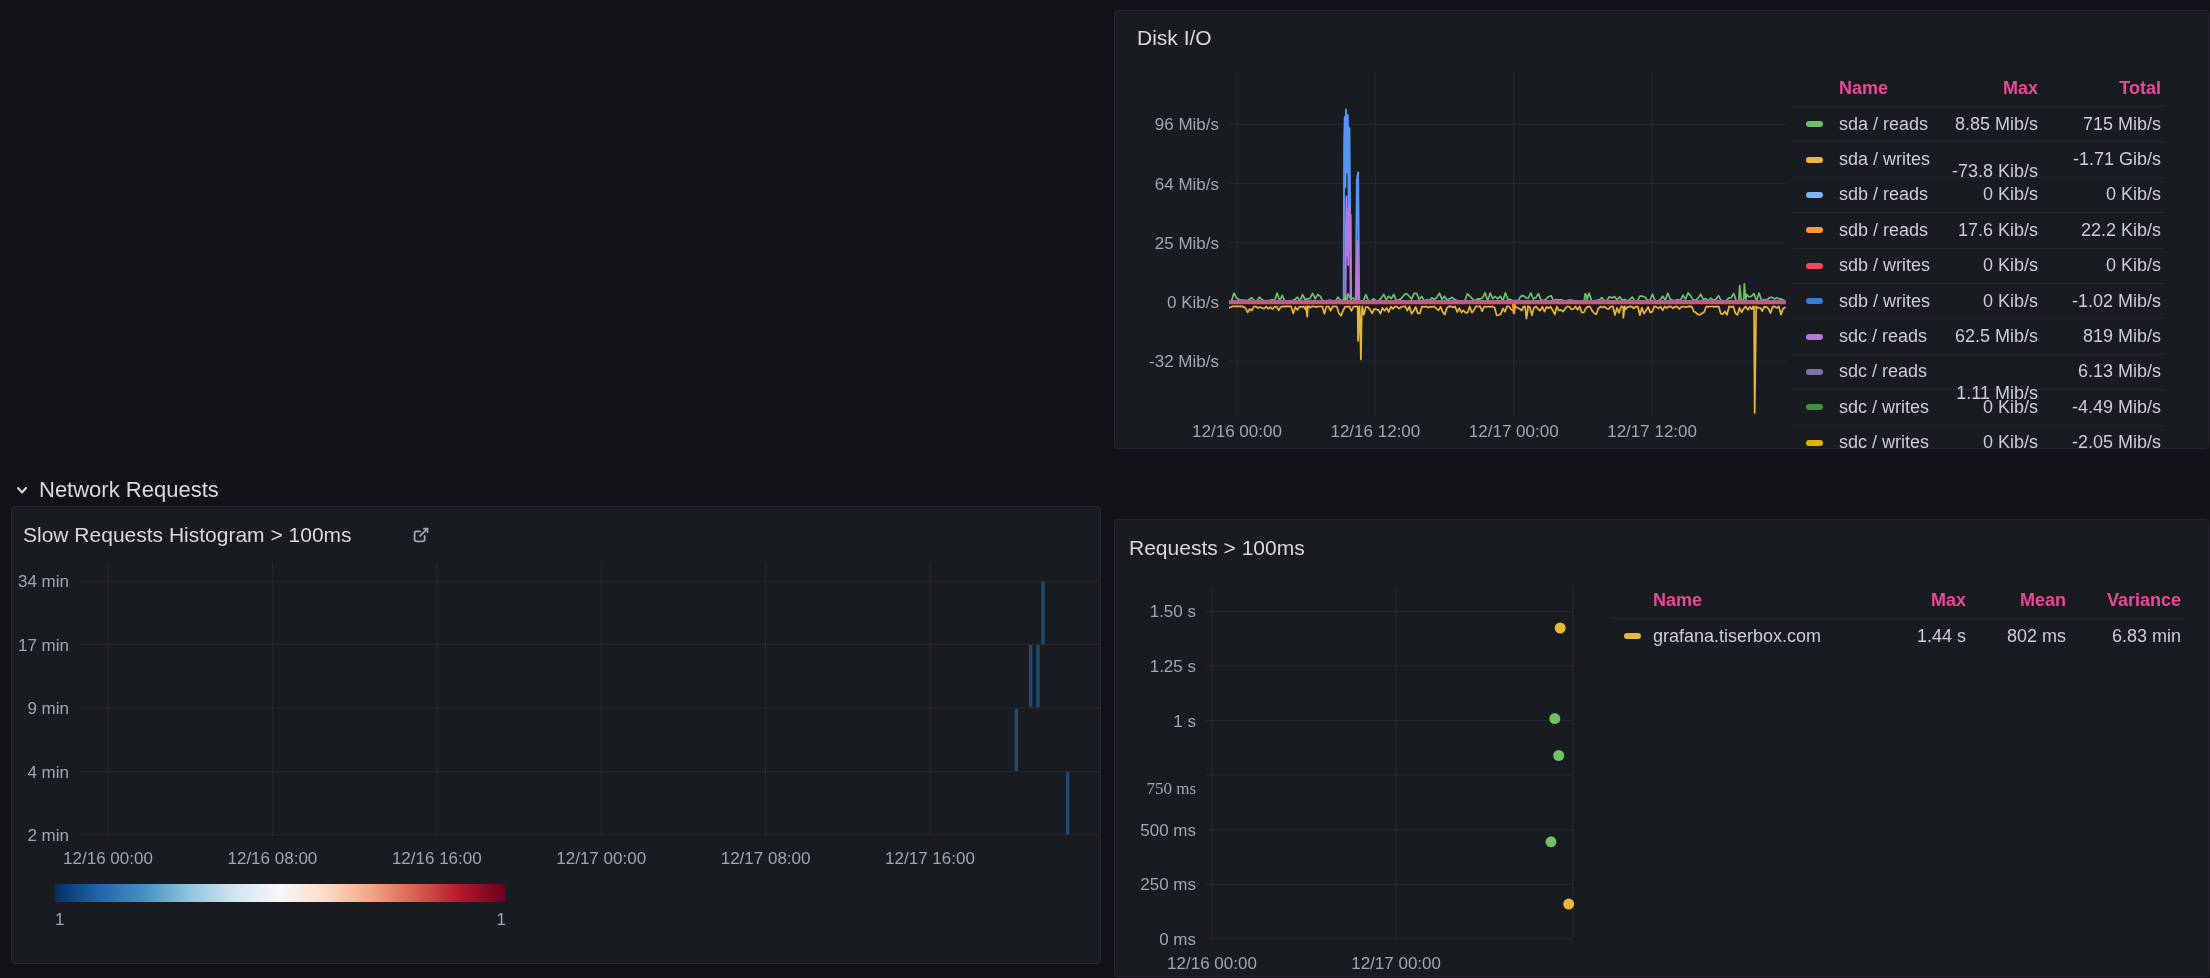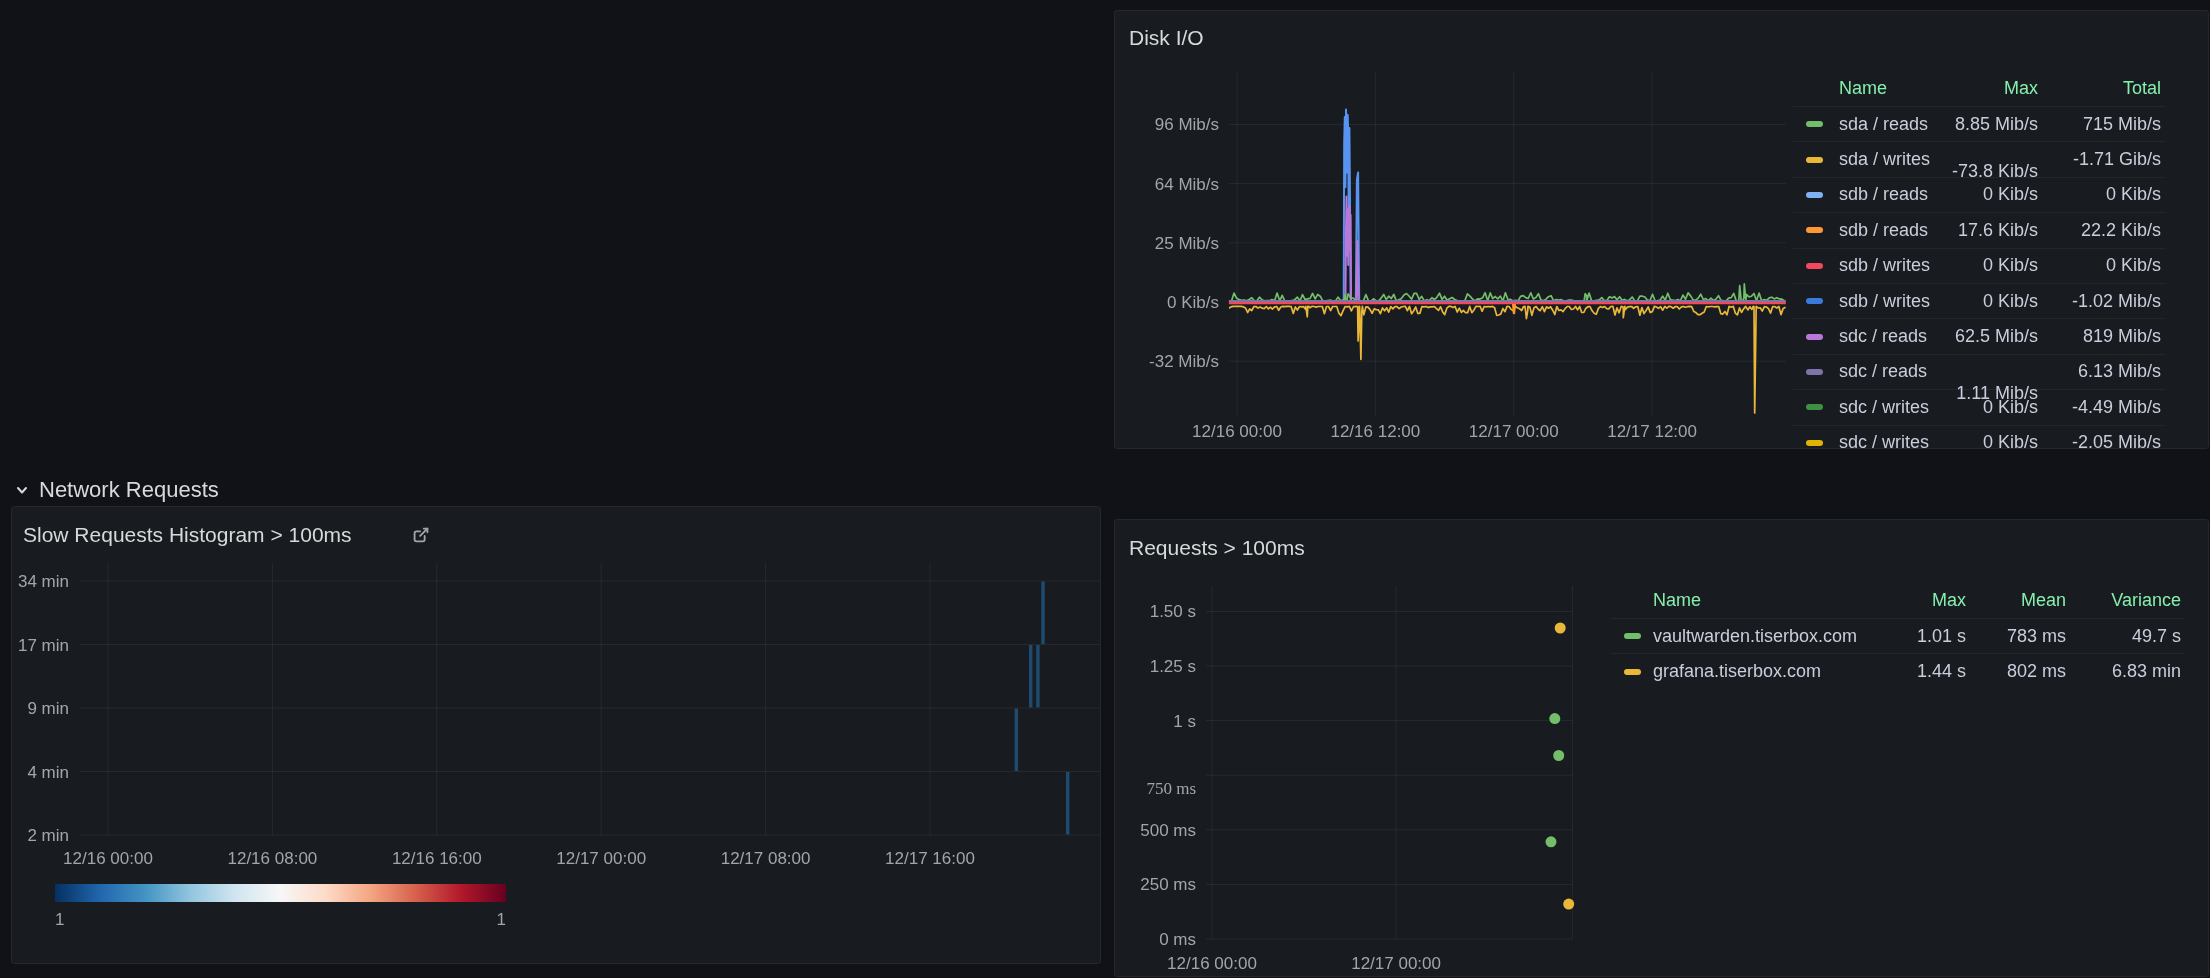--- a/index.html
+++ b/index.html
@@ -24,33 +24,33 @@
   .section-row {
     position:absolute; left:13px; top:477px; display:flex; align-items:center;
     gap:8px; cursor:pointer;
   }
   .section-title { font-size:22px; font-weight:500; color:#d8d9da; }
   .lg { position:absolute; font-size:18px; color:#ccccdc; }
   .lg-row {
     display:flex; align-items:center; height:35.4px;
     border-top:1px solid #24262c; padding-right:4px; cursor:pointer;
   }
-  .lg-row.lg-head { border-top:none; color:#86efac; font-weight:400; height:35px; }
+  .lg-row.lg-head { border-top:none; color:#ec4899; font-weight:700; height:35px; }
   .lg-swatch { width:17px; height:6px; border-radius:3px; margin-left:13px; flex:none; }
   .lg-name { flex:1 1 0; min-width:0; white-space:nowrap; overflow:visible; }
   .lg-val { flex:none; text-align:right; white-space:nowrap; }
   .gradient-bar { position:absolute; height:18px; border-radius:1px; }
   .chart-svg { position:absolute; }
   .icon-btn { cursor:pointer; }
 </style>
 </head>
 <body>
 
 <div class="panel" id="disk-panel" style="left:1114px; top:10px; width:1095px; height:439px;">
-  <div class="panel-title" style="left:14px; top:15px;">Disk I/O</div>
+  <div class="panel-title" style="left:22px; top:15px;">Disk I/O</div>
   <svg class="chart-svg" id="disk-chart" style="left:110px; top:55px;" width="575" height="355" viewBox="0 0 575 355">
       <clipPath id="diskclip">
         <rect x="3.9290000000000003" y="5" width="556.899" height="345"></rect>
       </clipPath>
       <line x1="3.9290000000000003" y1="58.39999999999998" x2="560.828" y2="58.39999999999998" stroke="rgba(204,204,220,0.08)" stroke-width="1"></line>
       <line x1="3.9290000000000003" y1="117.6" x2="560.828" y2="117.6" stroke="rgba(204,204,220,0.08)" stroke-width="1"></line>
       <line x1="3.9290000000000003" y1="176.8" x2="560.828" y2="176.8" stroke="rgba(204,204,220,0.08)" stroke-width="1"></line>
       <line x1="3.9290000000000003" y1="236" x2="560.828" y2="236" stroke="rgba(204,204,220,0.08)" stroke-width="1"></line>
       <line x1="3.9290000000000003" y1="295.2" x2="560.828" y2="295.2" stroke="rgba(204,204,220,0.08)" stroke-width="1"></line>
       <line x1="12" y1="5" x2="12" y2="350" stroke="rgba(204,204,220,0.08)" stroke-width="1"></line>
@@ -216,27 +216,20 @@
     </svg>
   <div class="lg" id="req-legend" style="left:496px; top:63px; width:574px;">
       <div class="lg-row lg-head">
         <span class="lg-swatch" style="visibility: hidden;"></span>
         <span class="lg-name" style="margin-left: 12px;">Name</span>
         <span class="lg-val" style="width: 95px;">Max</span>
         <span class="lg-val" style="width: 100px;">Mean</span>
         <span class="lg-val" style="width: 115px;">Variance</span>
       </div>
       <div class="lg-row">
-        <span class="lg-swatch" style="background: rgb(115, 191, 105);"></span>
-        <span class="lg-name" style="margin-left: 12px;">vaultwarden.tiserbox.com</span>
-        <span class="lg-val" style="width: 95px;">1.01 s</span>
-        <span class="lg-val" style="width: 100px;">783 ms</span>
-        <span class="lg-val" style="width: 115px;">49.7 s</span>
-      </div>
-      <div class="lg-row">
         <span class="lg-swatch" style="background: rgb(234, 184, 57);"></span>
         <span class="lg-name" style="margin-left: 12px;">grafana.tiserbox.com</span>
         <span class="lg-val" style="width: 95px;">1.44 s</span>
         <span class="lg-val" style="width: 100px;">802 ms</span>
         <span class="lg-val" style="width: 115px;">6.83 min</span>
       </div>
     </div>
 <span class="axis-label" style="left: 81px; top: 419px; transform: translate(-100%, -50%);">0 ms</span>
     <span class="axis-label" style="left: 81px; top: 364.4px; transform: translate(-100%, -50%);">250 ms</span>
     <span class="axis-label" style="left: 81px; top: 309.8px; transform: translate(-100%, -50%);">500 ms</span>

